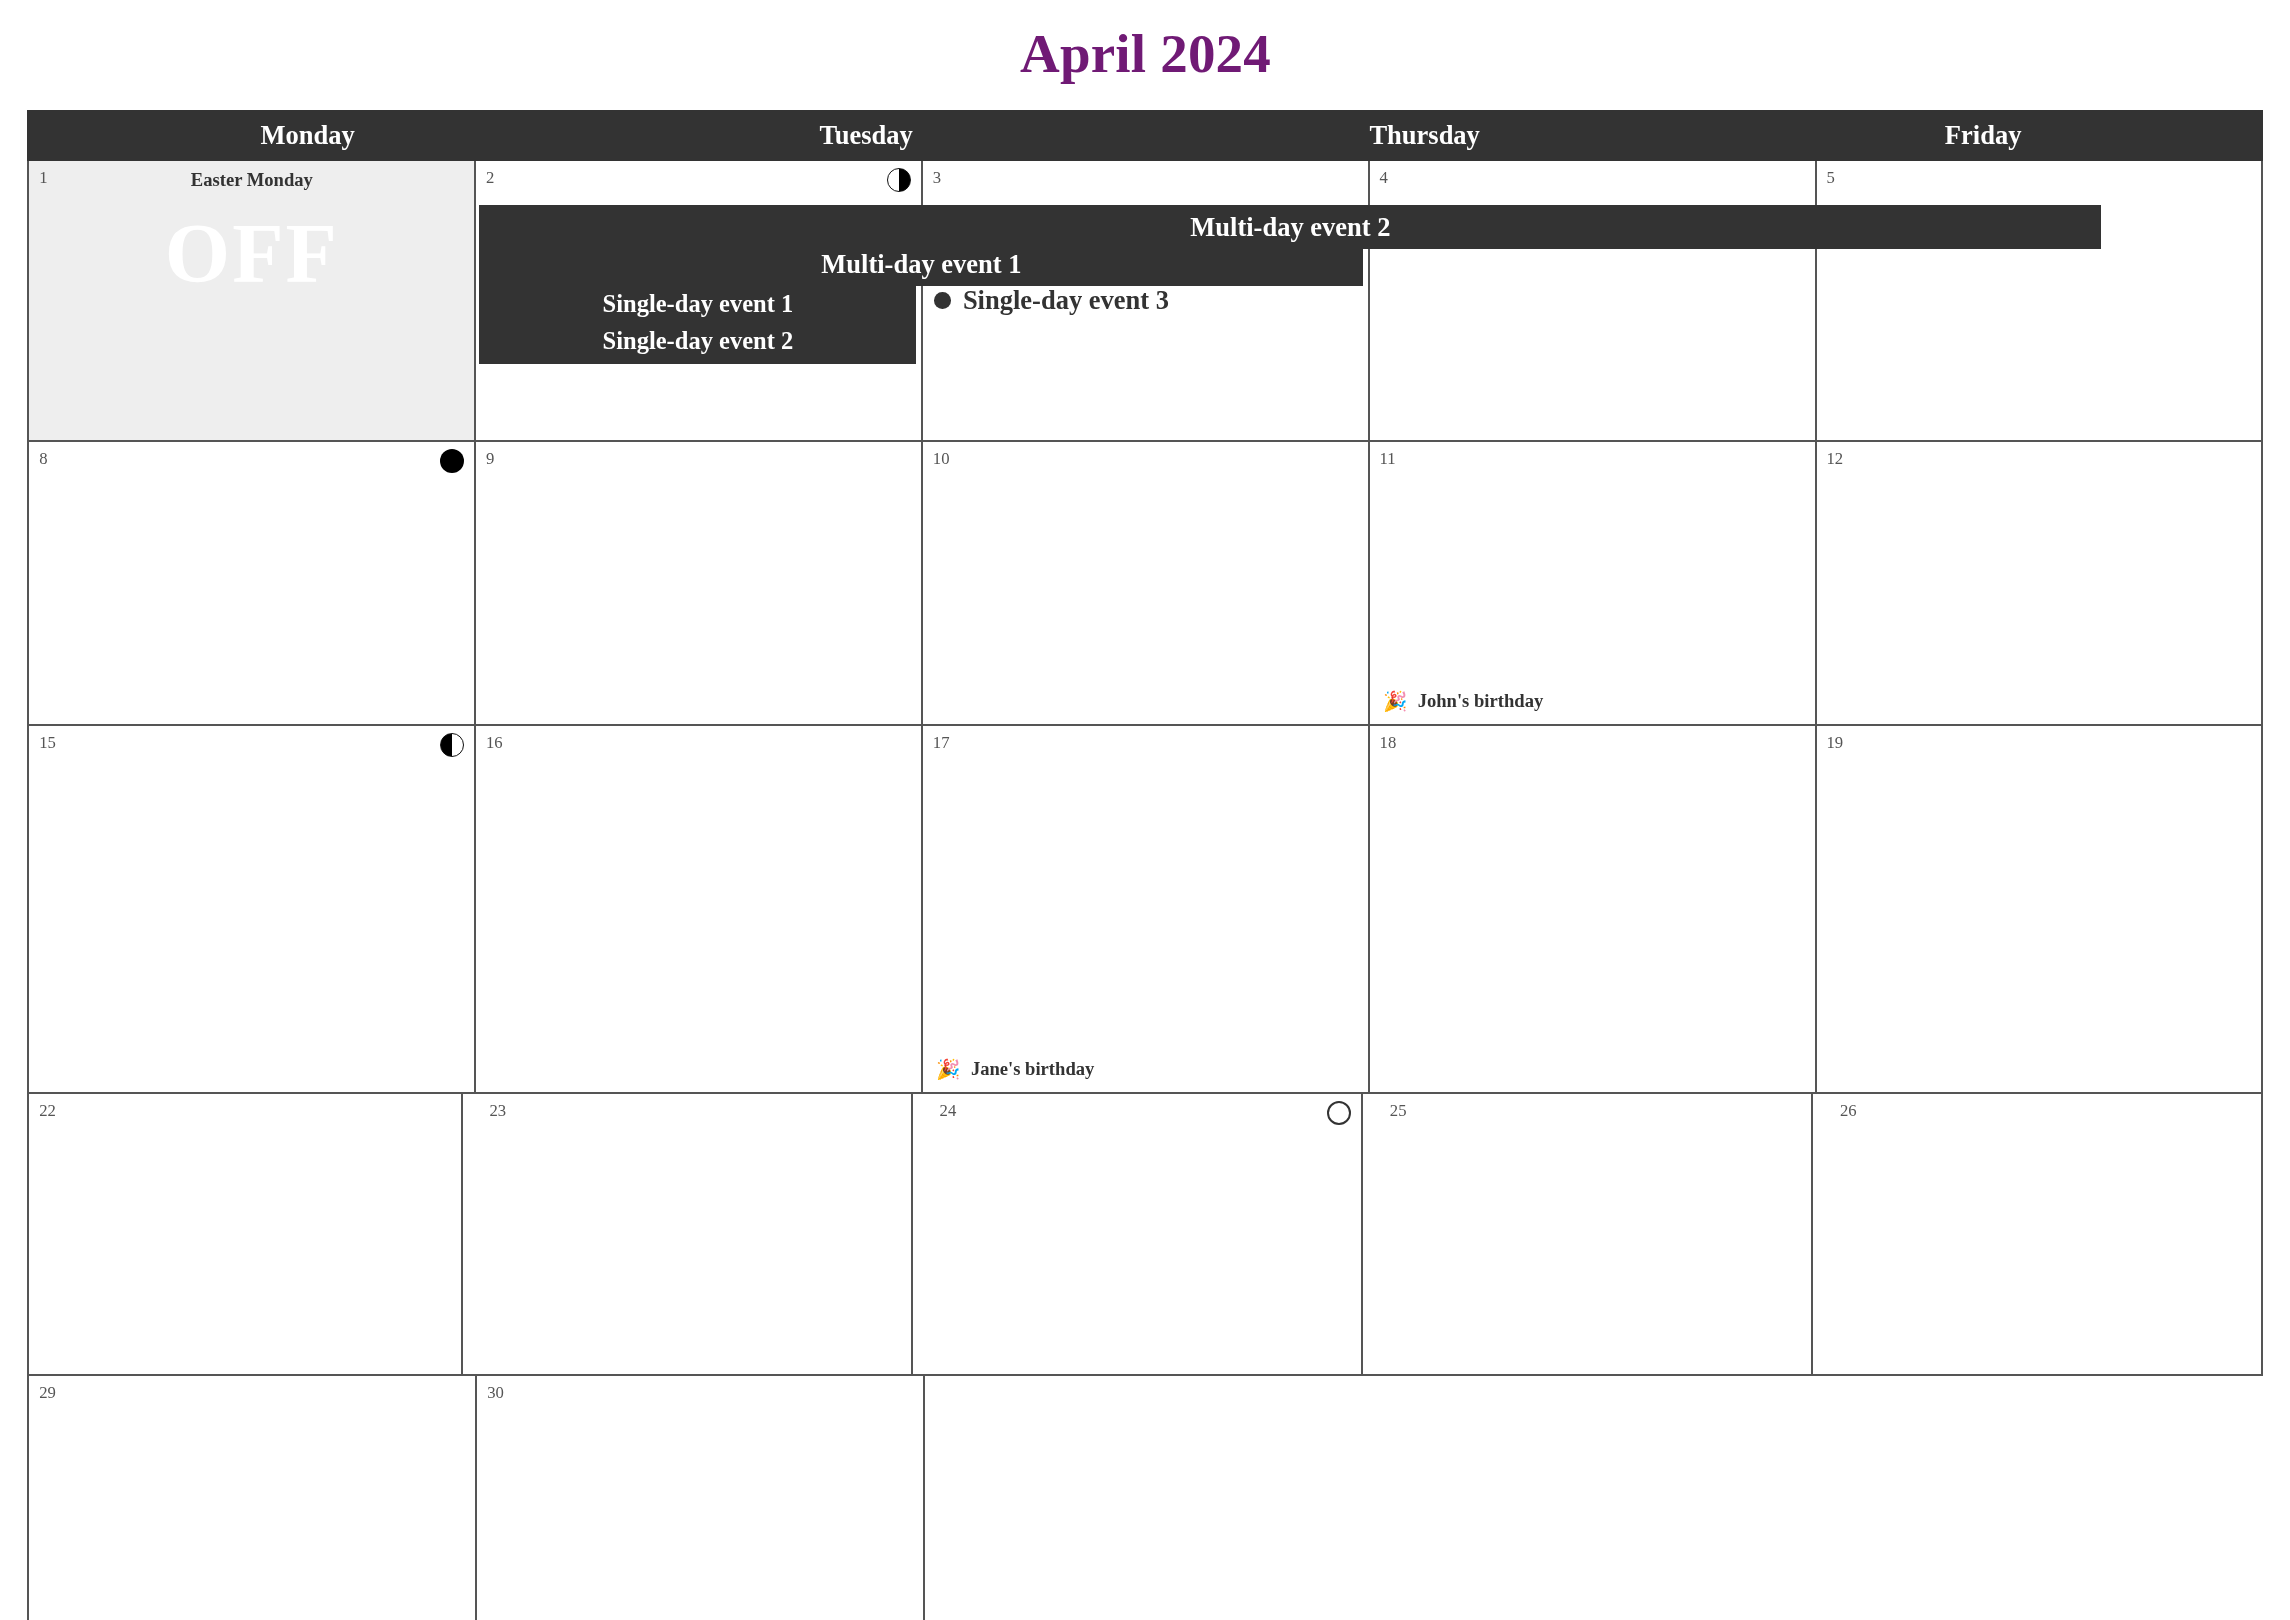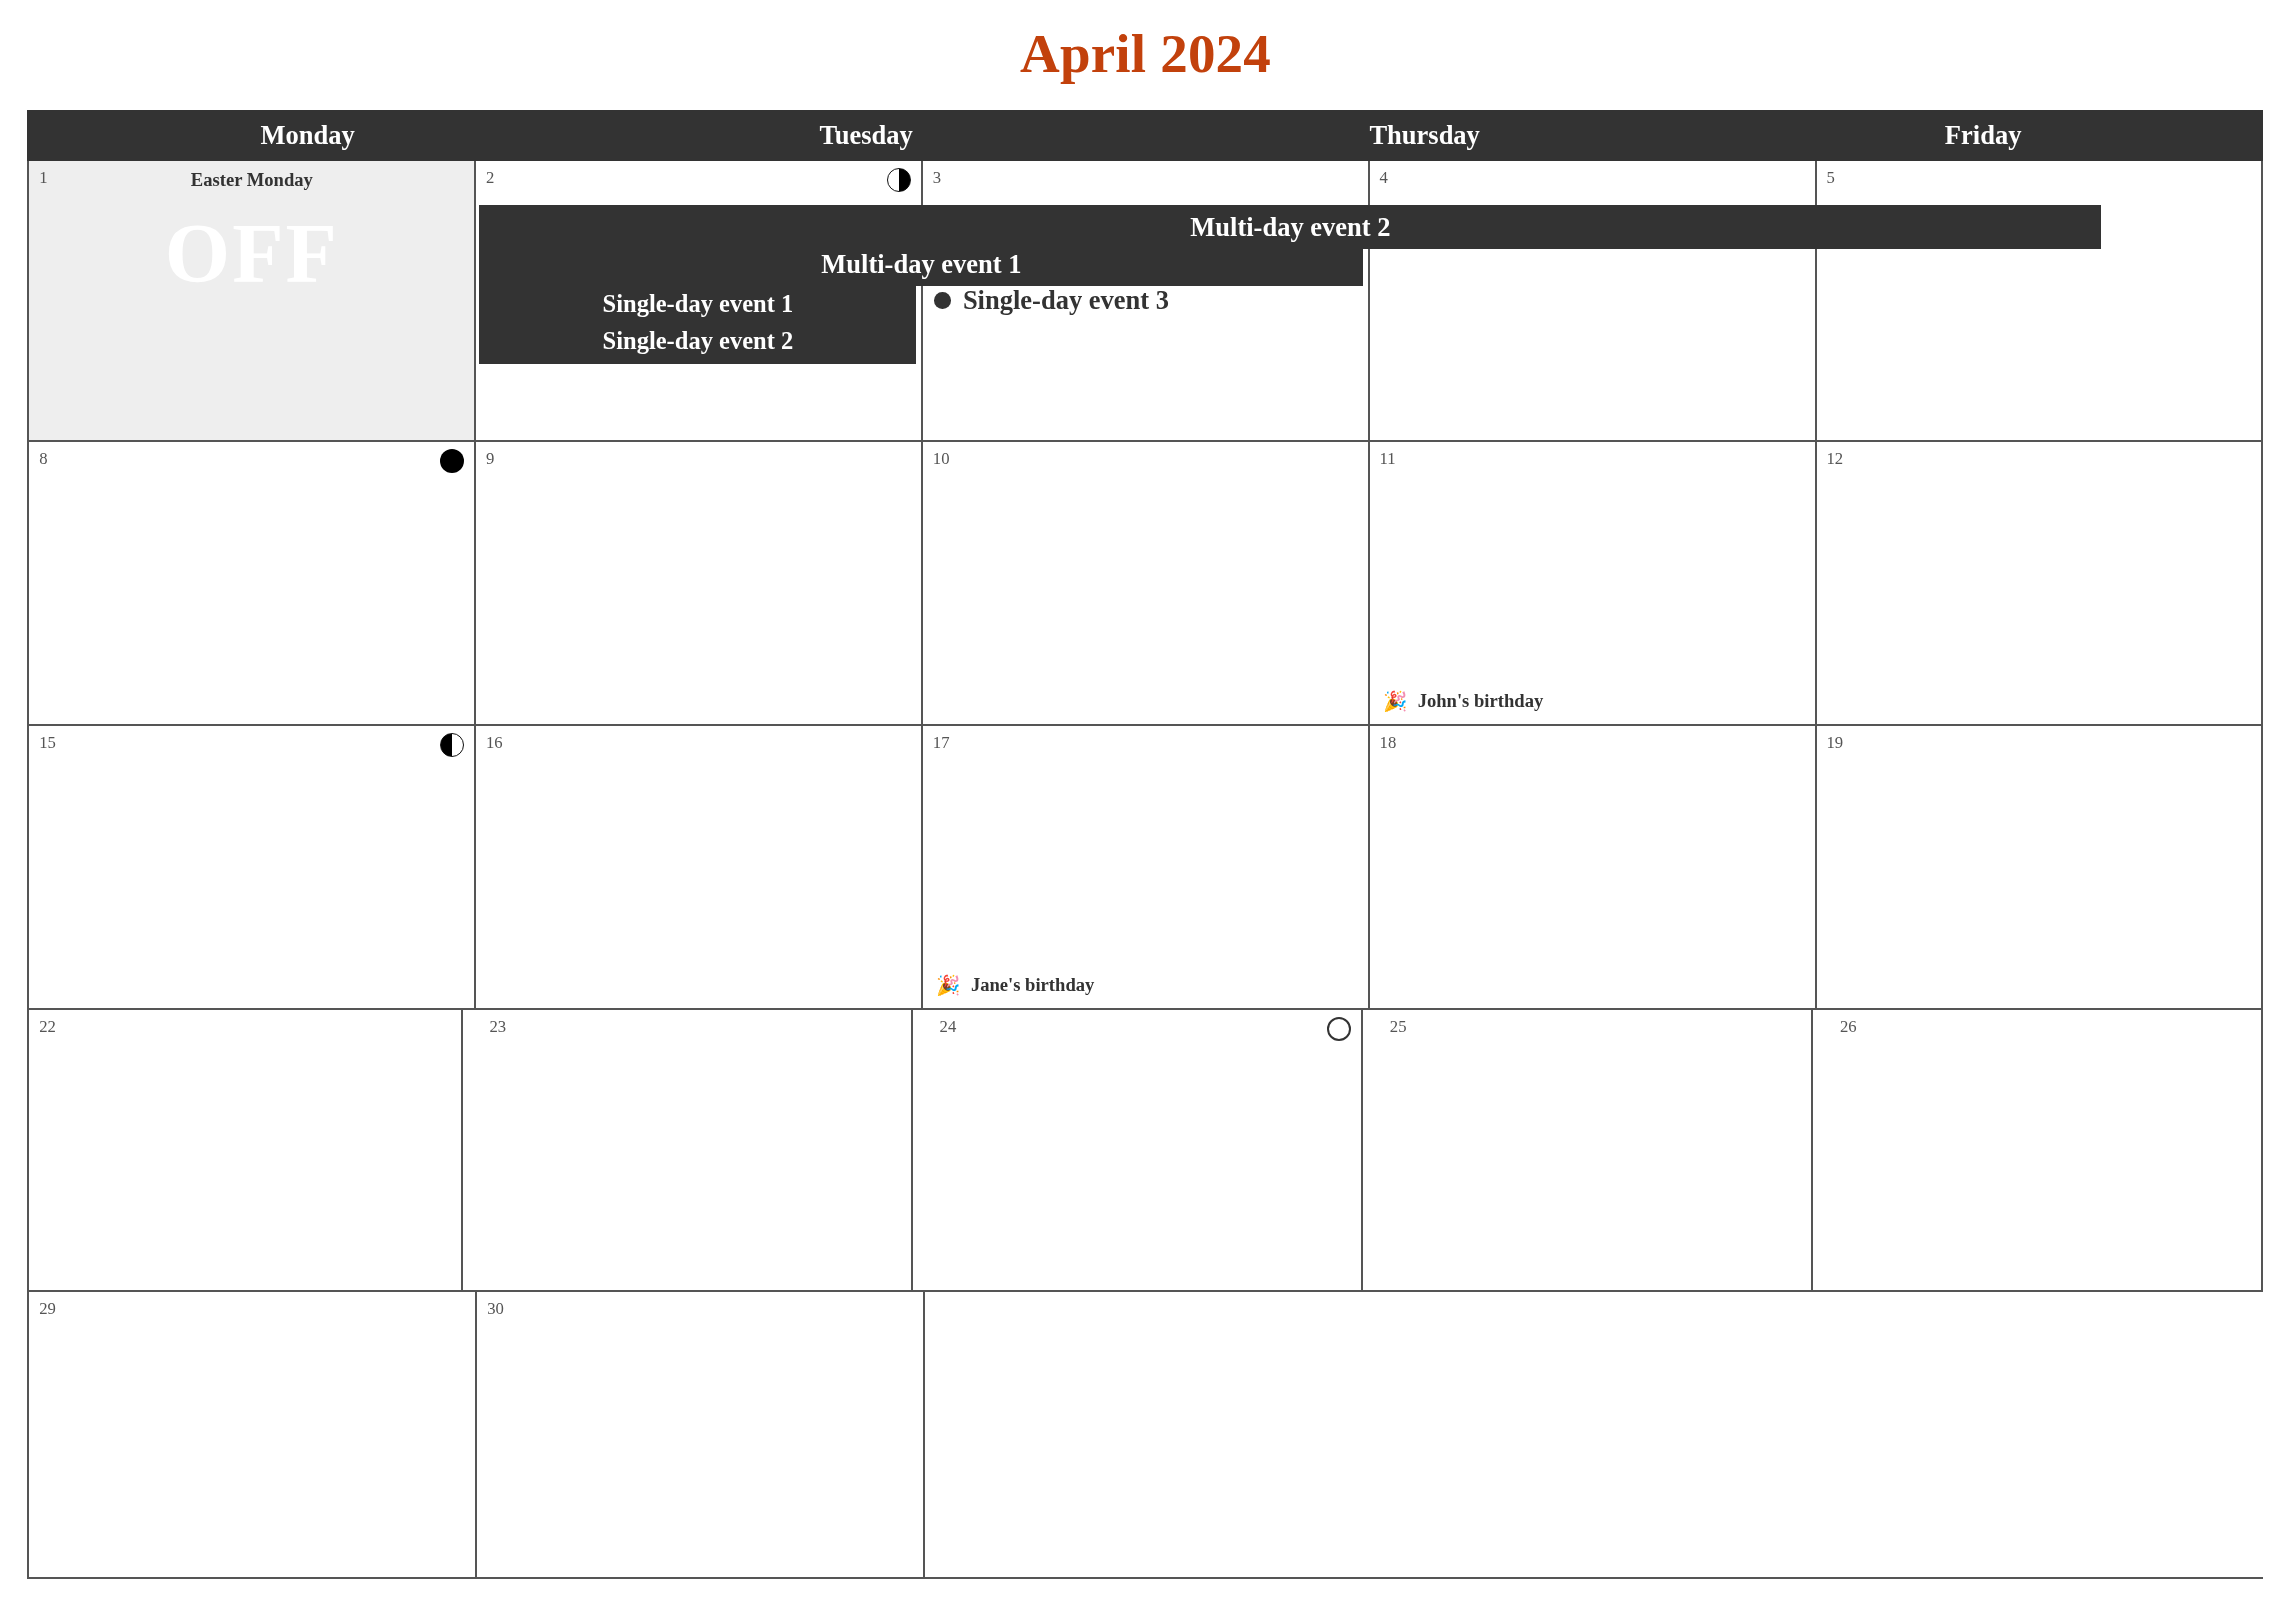--- a/index.html
+++ b/index.html
@@ -16,21 +16,21 @@
     color: #333333;
     overflow: hidden;
   }
 
   
   .cal-title {
     text-align: center;
     font-family: "Liberation Serif", "DejaVu Serif", serif;
     font-weight: bold;
     font-size: 55px;
-    color: #c2410c;
+    color: #701a75;
     margin: 0;
     padding: 21.6px 0 25.5px 0;
     letter-spacing: 0.2px;
   }
 
   
   .cal-wrap {
     position: relative;
     margin: 0 27.4px 0 27.4px;
     width: 2236px;
@@ -56,21 +56,21 @@
 
   
   .week-row {
     display: flex;
     position: relative;
     border-left: 2px solid #555555;
     border-bottom: 2px solid #555555;
   }
   .week-row.week-1 { height: 281px; }
   .week-row.week-2 { height: 284px; }
-  .week-row.week-3 { height: 284px; }
+  .week-row.week-3 { height: 368px; }
   .week-row.week-4 { height: 282px; gap: 17px; }
   .week-row.week-5 { height: 287px; border-bottom: 2px solid #555555; }
 
   .day-cell {
     flex: 1 1 0;
     position: relative;
     border-right: 2px solid #555555;
     background: #ffffff;
     overflow: visible;
   }

